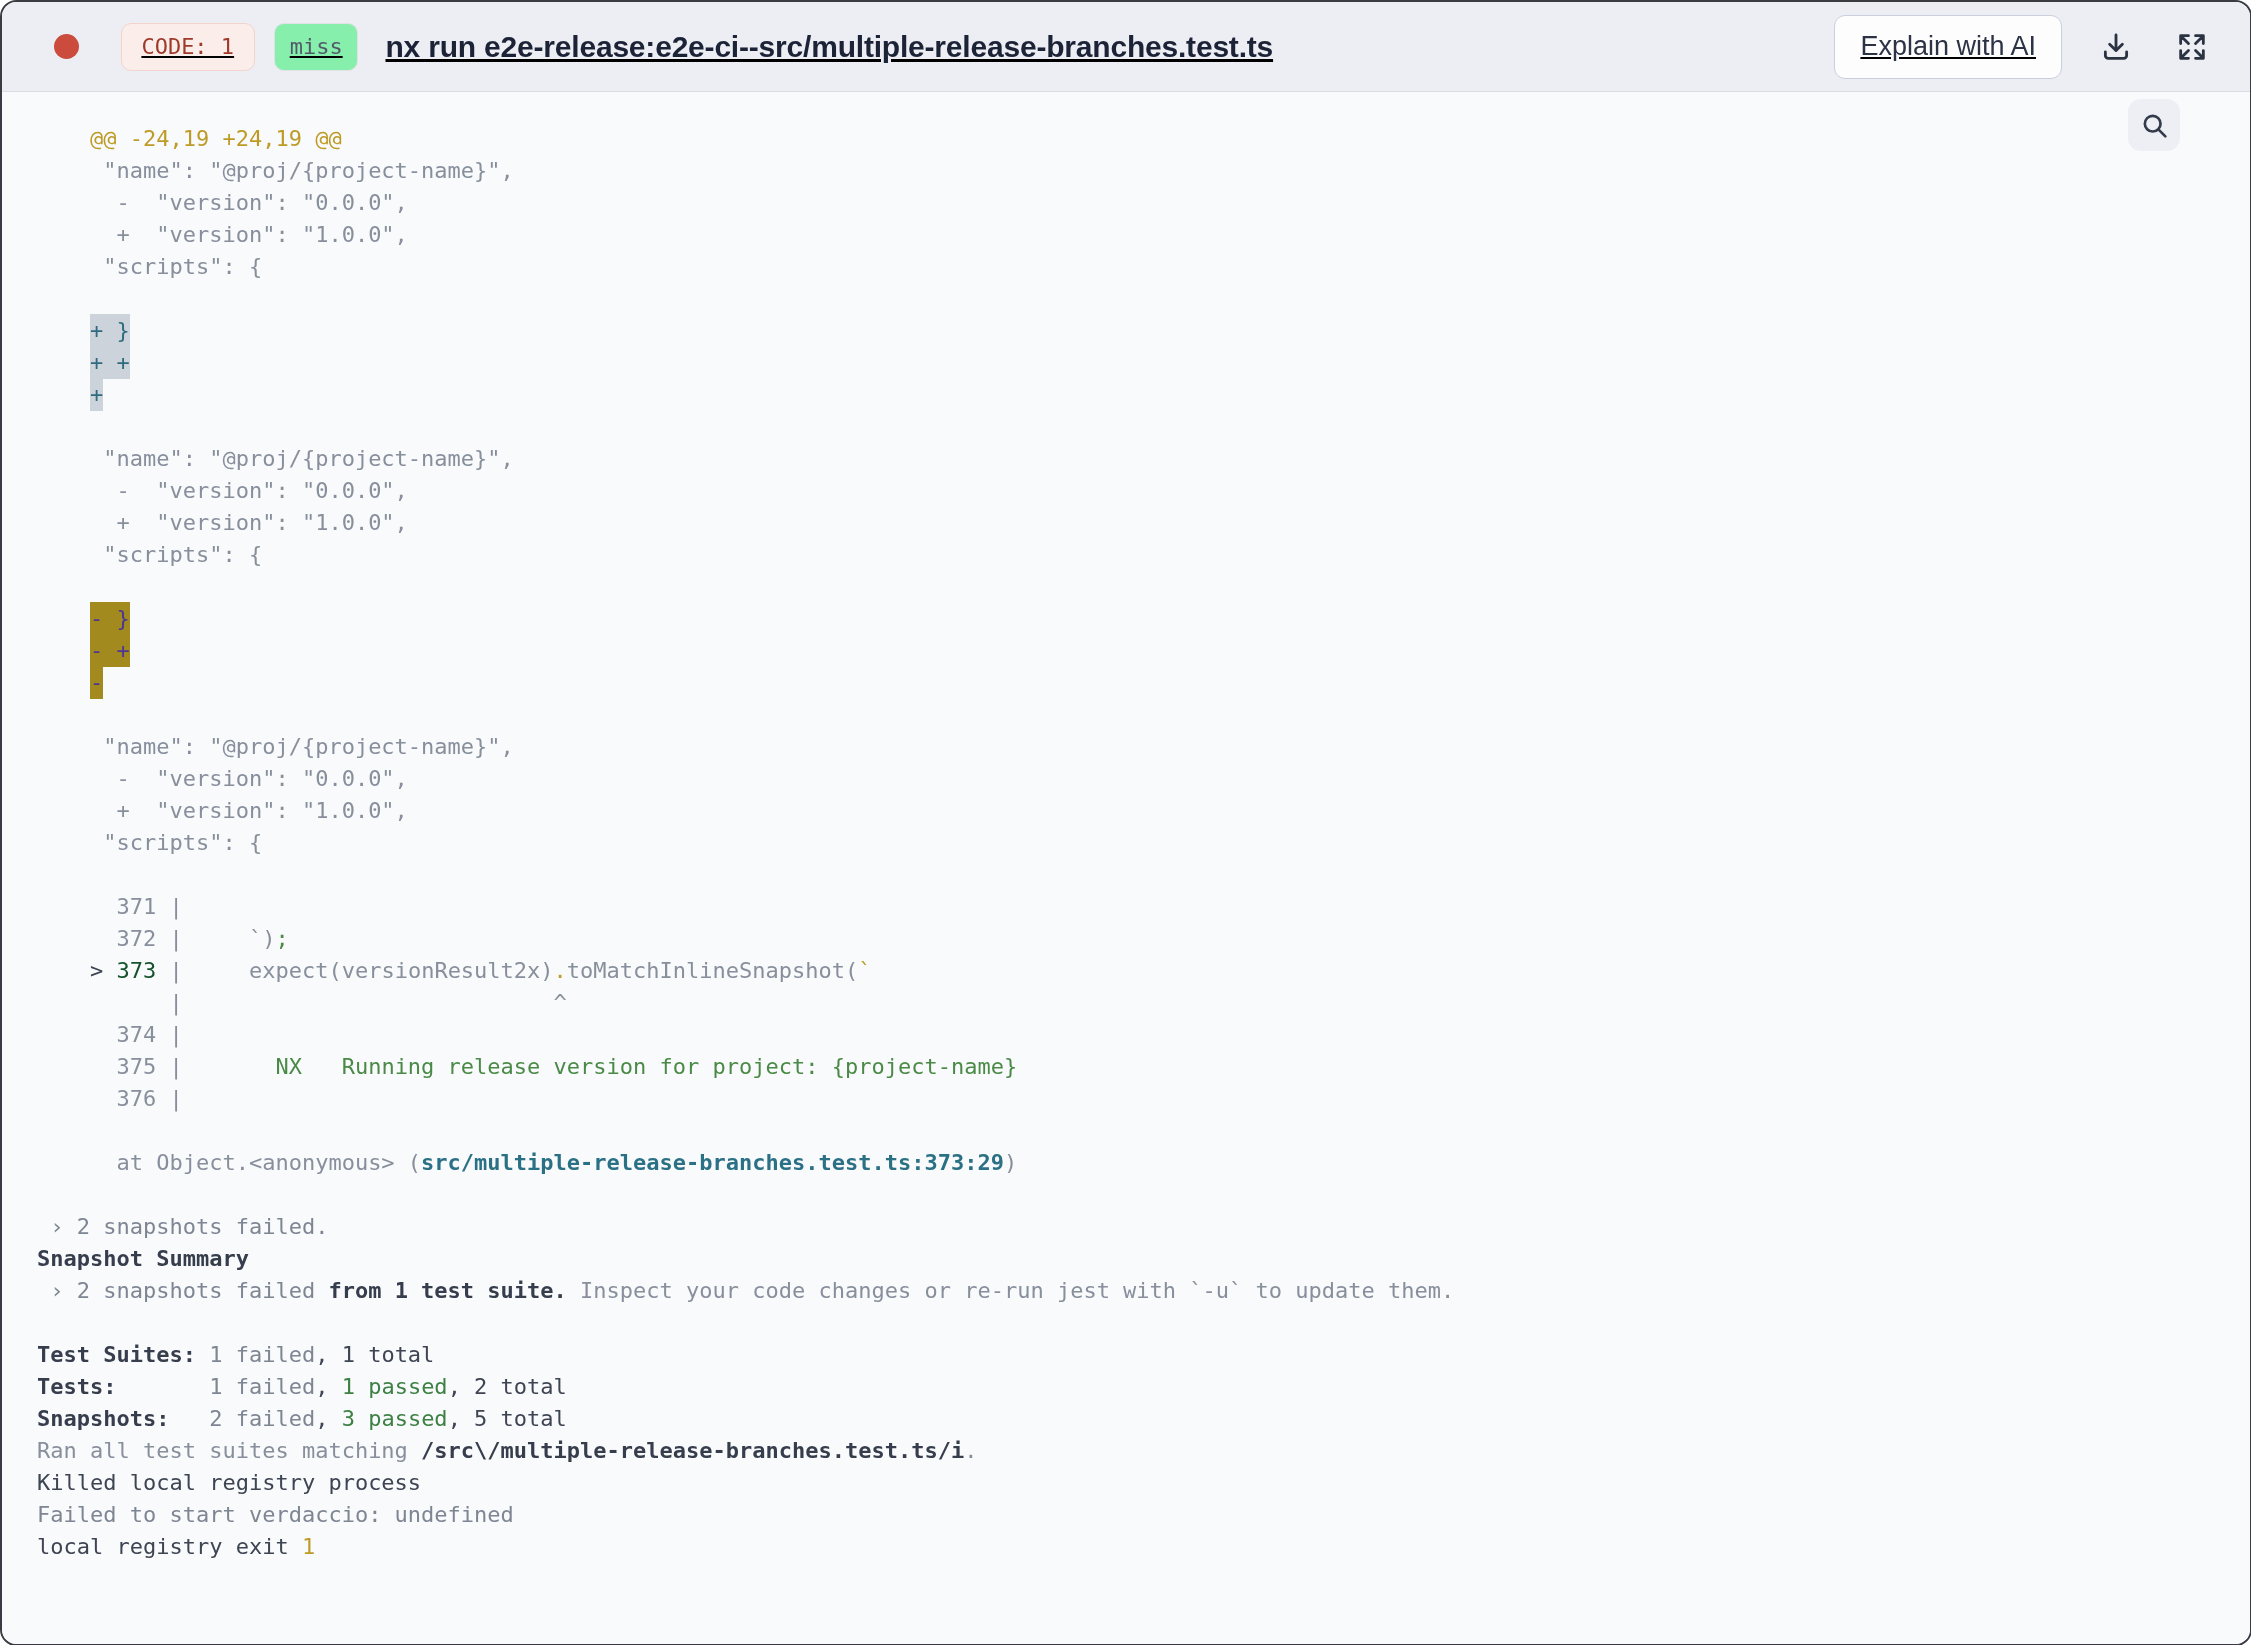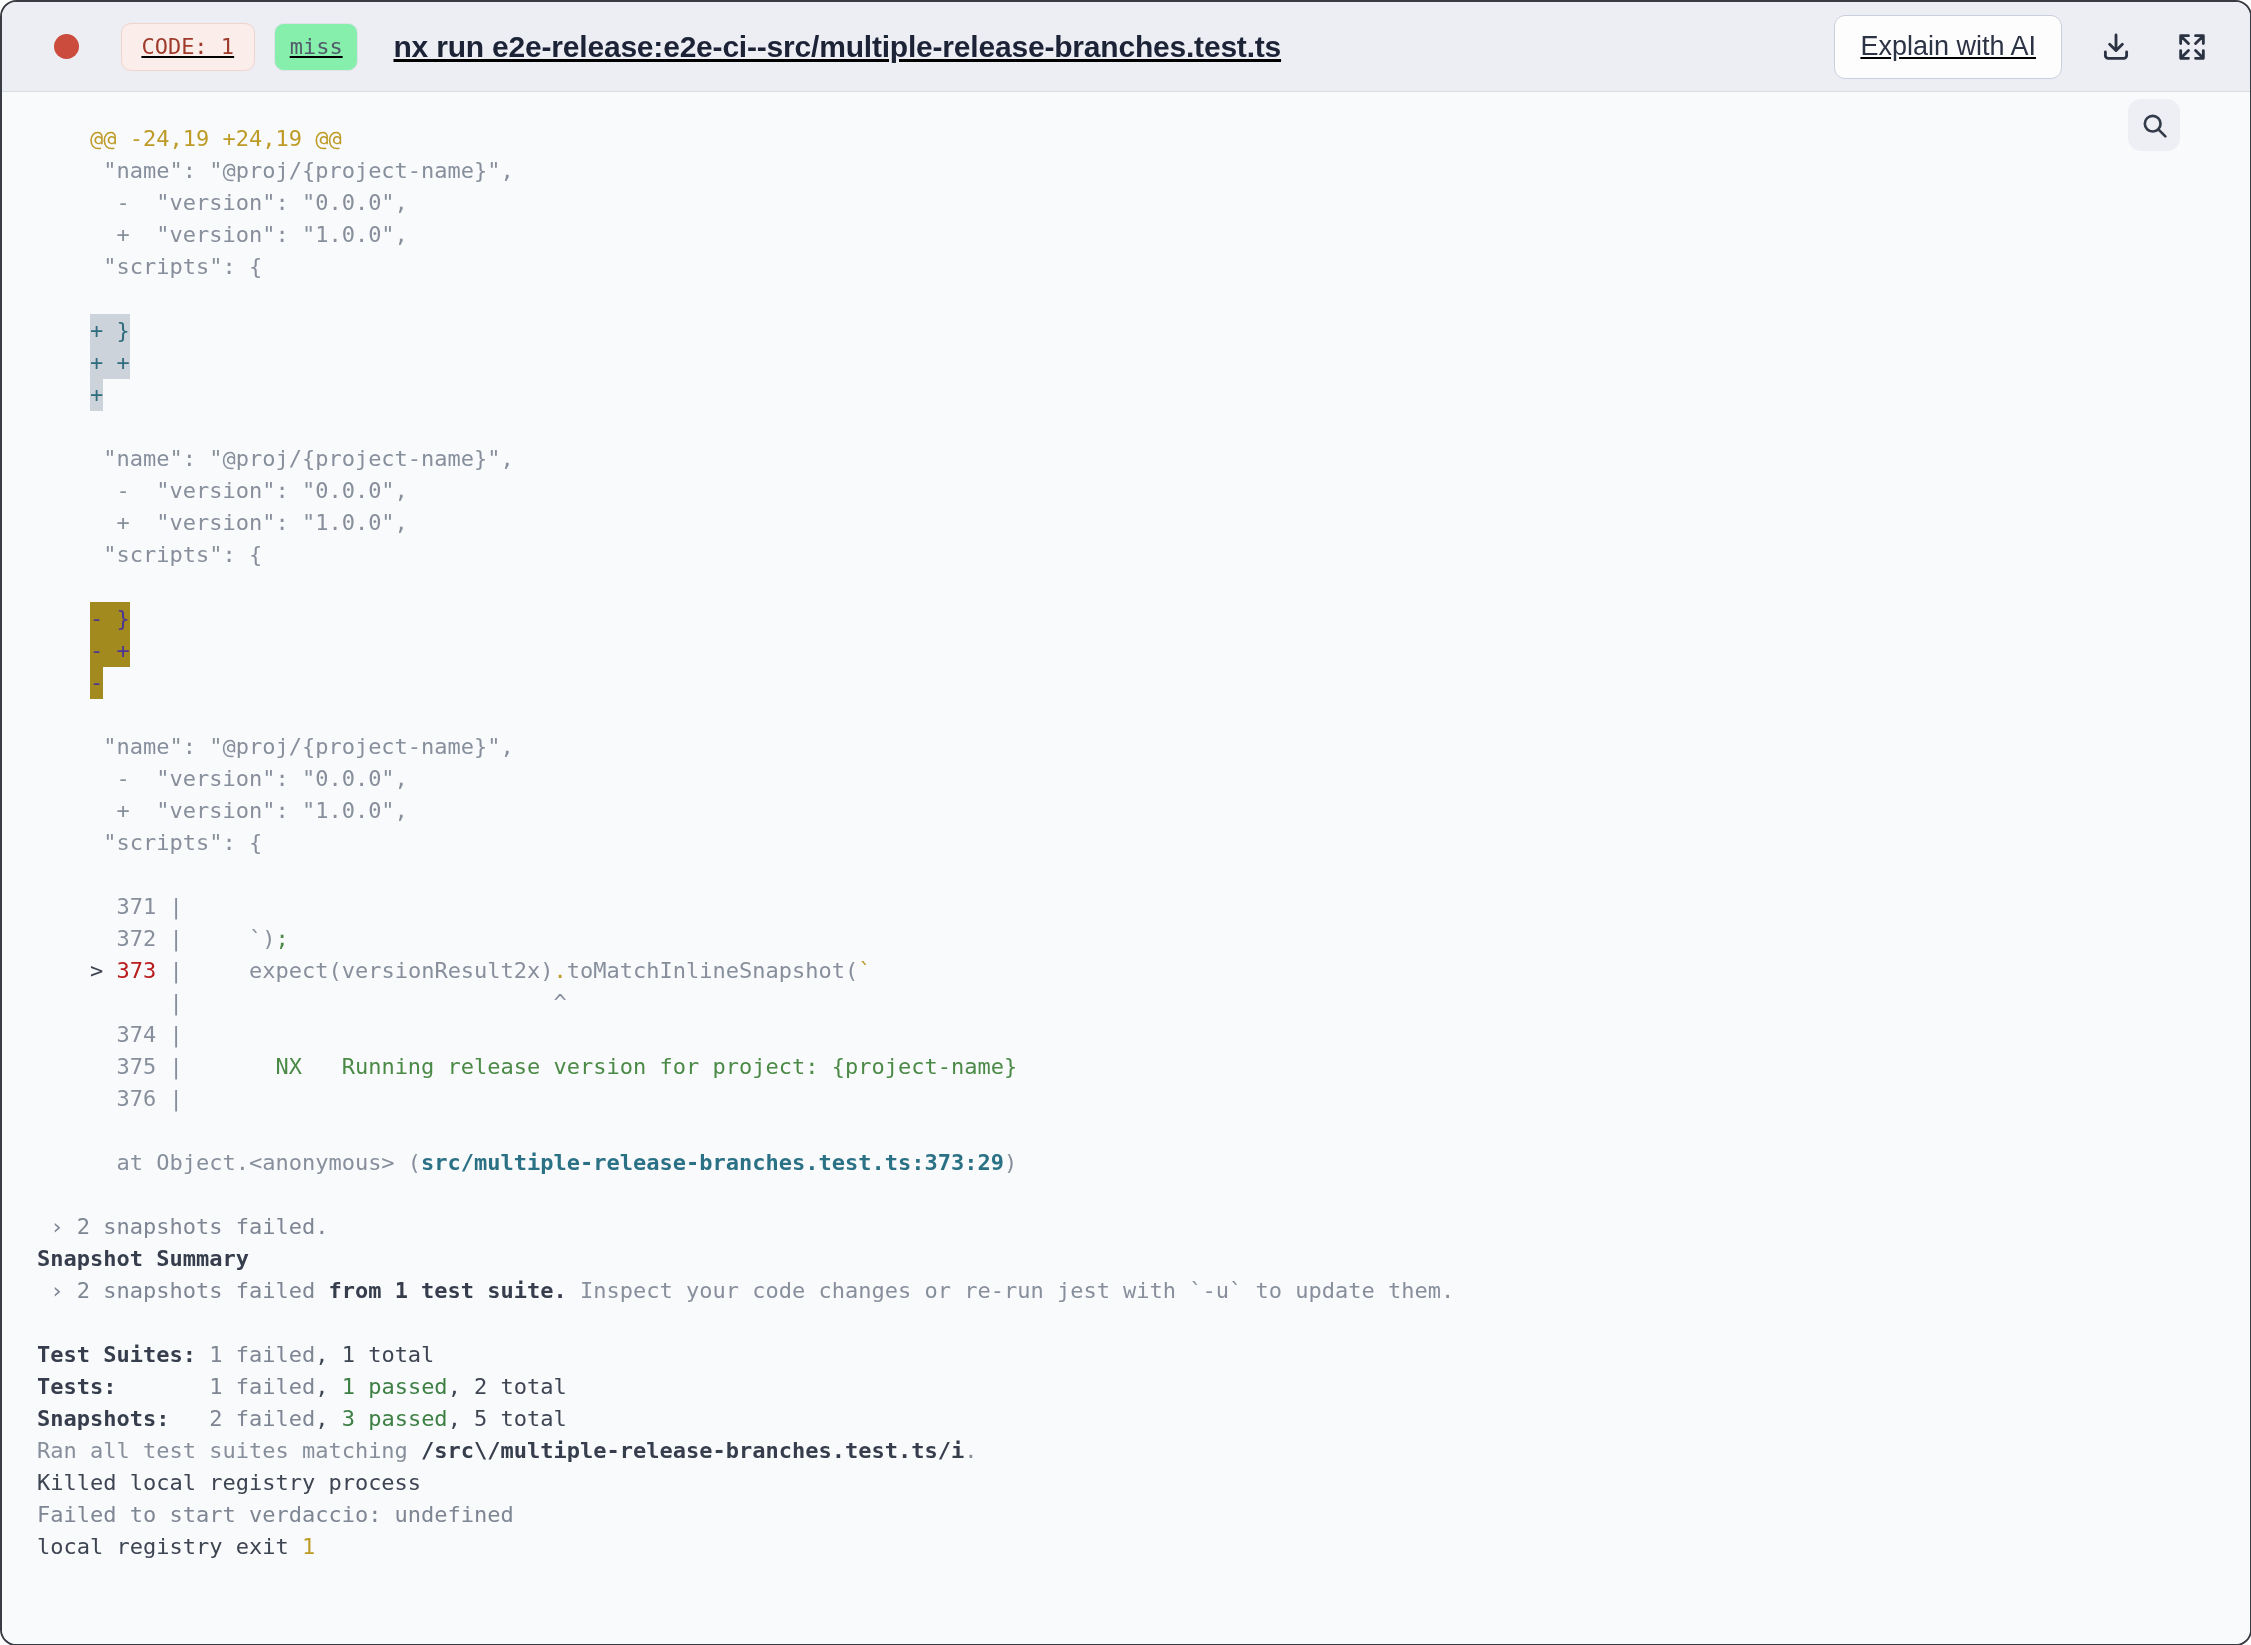--- a/index.html
+++ b/index.html
@@ -38,21 +38,21 @@
     color: #9e3a2a; background: #fbedea; border: 1.8px solid #f2d4cc;
     padding: 12px 19.4px; margin-right: 19.4px;
   }
   .badge.miss {
     color: #525a69; background: #86efac; border: 1.8px solid #dfe2e8;
     padding: 12px 14.8px; margin-right: 27px;
   }
   .title {
     font-family: "Liberation Sans", "DejaVu Sans", sans-serif;
     font-size: 30px; font-weight: 700; color: #1d2337;
-    margin: 8px; letter-spacing: -0.2px; white-space: nowrap;
+    margin: 0; letter-spacing: -0.2px; white-space: nowrap;
   }
   .spacer { flex: 1; }
   .btn-explain {
     font-family: "Liberation Sans", "DejaVu Sans", sans-serif;
     font-size: 27px; color: #2c3345;
     background: #fdfdfe; border: 1.8px solid #c9cfdc; border-radius: 11px;
     height: 64px; padding: 16px 25px; margin-right: 37px;
     display: inline-flex; align-items: center; cursor: pointer; white-space: nowrap;
   }
   .iconbtn {
@@ -66,21 +66,21 @@
   .log {
     flex: 1; position: relative; overflow: hidden;
     background: #f9fafb;
     padding: 31px 0 0 35px;
     font-family: "DejaVu Sans Mono", monospace;
     font-size: 22px; line-height: 32px;
   }
   .line { height: 32px; white-space: pre; }
   .s-gray       { color: #878f9c; }
   .s-dark       { color: #3d4452; }
-  .s-dim        { color: #b91c1c; margin-top: 34px; }
+  .s-dim        { color: #14532d; margin-top: 34px; }
   .s-yellow     { color: #bd9b26; }
   .s-green      { color: #4a8a46; }
   .s-teal-bold  { color: #2b7186; font-weight: bold; }
   .s-gray-bold  { color: #7e8694; font-weight: normal; }
   .s-dark-bold  { color: #363d4c; font-weight: bold; }
   .s-green-bold { color: #3d8044; font-weight: normal; }
   .s-hl-add     { color: #2e6b7d; background: #ccd3db; padding: 3.7px 0; }
   .s-hl-del     { color: #4b3695; background: #a38a1f; padding: 3.7px 0; }
 
   .btn-search {

